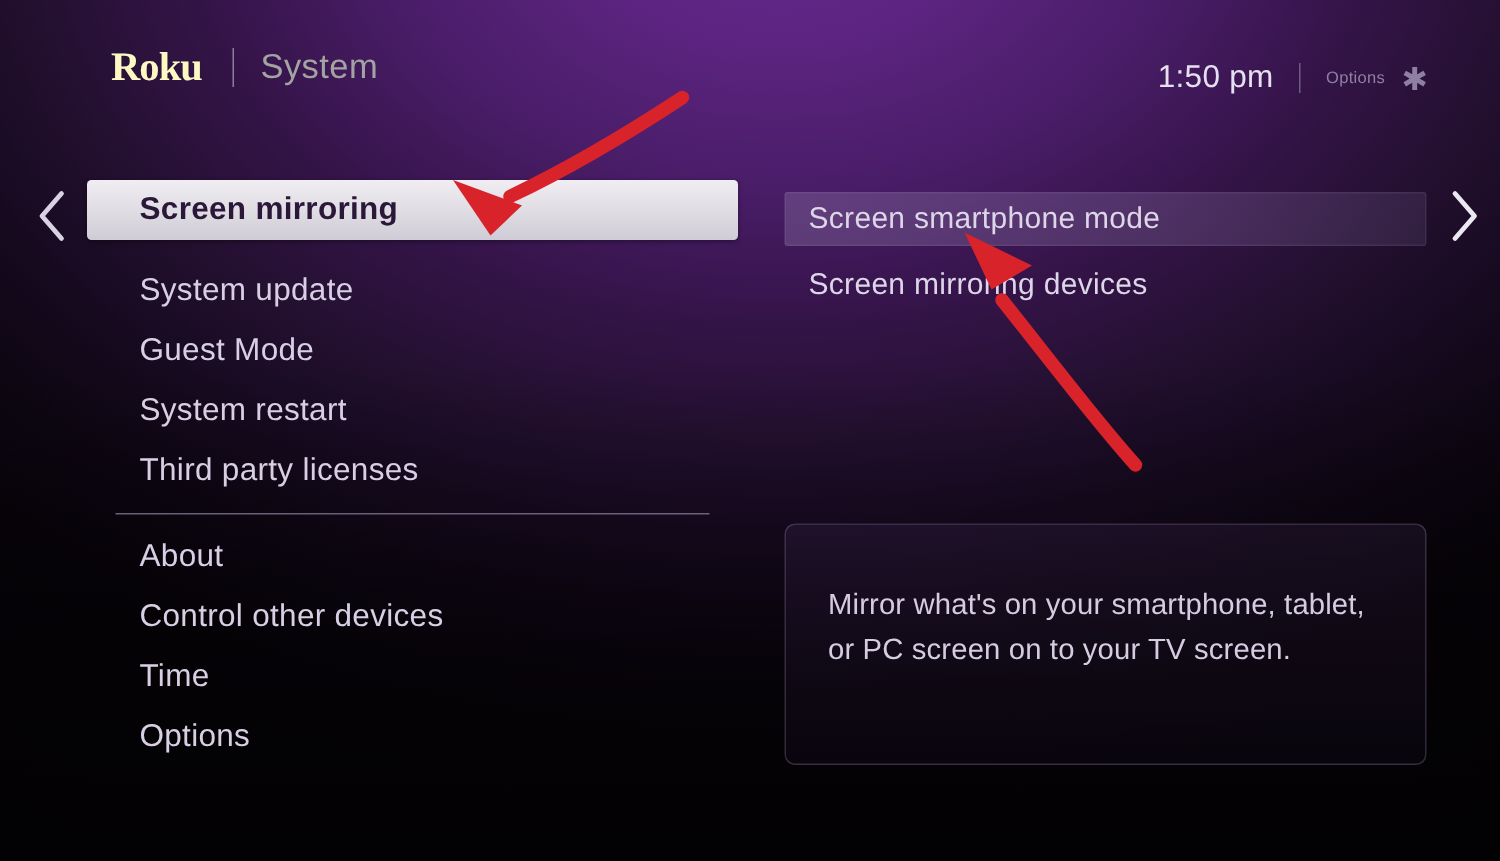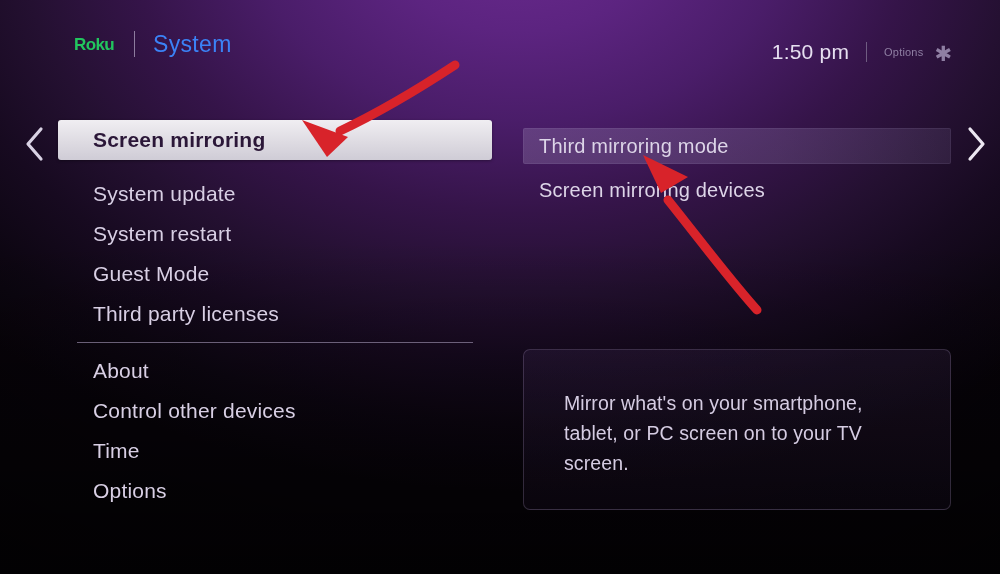--- a/index.html
+++ b/index.html
@@ -45,36 +45,36 @@
     width: 1000px; height: 92px;
   }
   .brand {
     position: absolute;
     left: 74px;
     top: 31px;
     display: flex;
     align-items: center;
   }
   .roku-logo {
-    color: #22c55e;
-    font-size: 17px;
+    color: #fef9c3;
+    font-size: 27px;
     font-weight: bold;
     letter-spacing: -0.6px;
     line-height: 1;
-    font-family: Liberation Sans, sans-serif;
+    font-family: Liberation Serif, serif;
   }
   .brand-divider {
     width: 1px;
     height: 26px;
     background: #9d8fae;
     margin: 0 18px 0 20px;
     opacity: 0.85;
   }
   .section-title {
-    color: #3b82f6;
+    color: #a3a3a3;
     font-size: 23px;
     font-weight: normal;
     letter-spacing: 0.3px;
     line-height: 1;
   }
   #header-right {
     position: absolute;
     right: 48px;
     top: 40px;
     display: flex;
@@ -177,21 +177,21 @@
   #description-box {
     position: absolute;
     left: 523px;
     top: 349px;
     width: 428px;
     height: 161px;
     box-sizing: border-box;
     border: 1px solid rgba(165,148,190,0.26);
     border-radius: 7px;
     background: linear-gradient(to bottom, rgba(72,48,96,0.22) 0%, rgba(40,24,56,0.16) 100%);
-    padding: 38px 30px 0 40px;
+    padding: 38px 30px 0 28px;
   }
   #description-text {
     color: #d5cce2;
     font-size: 19.5px;
     line-height: 30px;
     letter-spacing: 0.1px;
   }
 
   
   #annotations {
@@ -238,24 +238,24 @@
 
     <div class="menu-item selected">
       <span>Screen mirroring</span>
     </div>
     <div class="menu-gap"></div>
 
     <div class="menu-item">
       <span>System update</span>
     </div>
     <div class="menu-item">
+      <span>Guest Mode</span>
+    </div>
+    <div class="menu-item">
       <span>System restart</span>
-    </div>
-    <div class="menu-item">
-      <span>Guest Mode</span>
     </div>
     <div class="menu-item">
       <span>Third party licenses</span>
     </div>
 
     <div class="menu-divider"></div>
 
     <div class="menu-item">
       <span>About</span>
     </div>
@@ -265,21 +265,21 @@
     <div class="menu-item">
       <span>Time</span>
     </div>
     <div class="menu-item">
       <span>Options</span>
     </div>
   </div>
 
   <div id="right-panel">
     <div class="sub-item selected">
-      <span>Third mirroring mode</span>
+      <span>Screen smartphone mode</span>
     </div>
     <div class="sub-item-spacer"></div>
     <div class="sub-item">
       <span>Screen mirroring devices</span>
     </div>
   </div>
 
   <div id="description-box">
     <div id="description-text">Mirror what's on your smartphone, tablet, or PC screen on to your TV screen.</div>
   </div>

